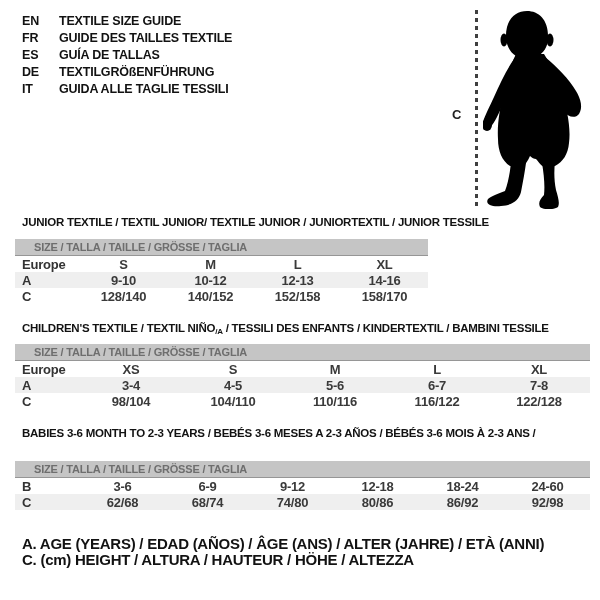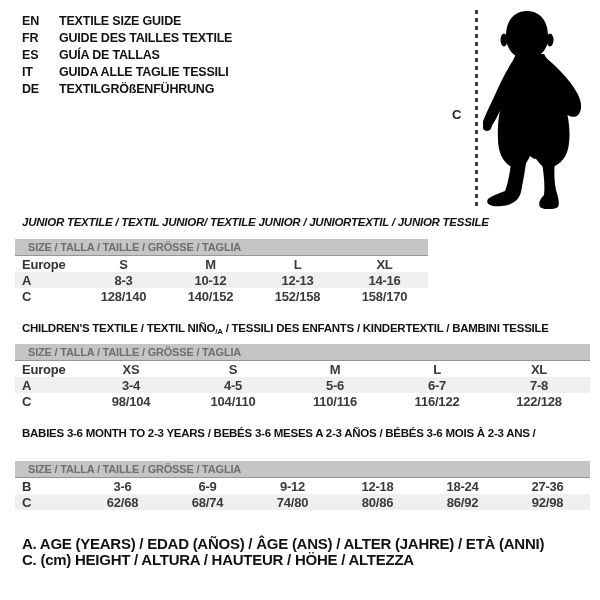--- a/index.html
+++ b/index.html
@@ -17,21 +17,21 @@
     background:repeating-linear-gradient(to bottom,#3f3f3f 0 4px,transparent 4px 8px);}
   .height-label{position:absolute;left:452px;top:107px;font-size:13px;font-weight:700;color:#222;}
   .baby-svg{position:absolute;left:483px;top:9px;}
   
   .tbl-title{position:absolute;left:22px;font-size:11.5px;font-weight:700;
              letter-spacing:-0.25px;color:#121212;white-space:nowrap;}
   .tbl-title .subA{font-size:8px;vertical-align:-2px;}
   .tbl-title2{line-height:17px;white-space:normal;width:545px;}
   .size-bar{position:absolute;left:15px;height:17px;line-height:17px;background:#c5c5c5;
             color:#6e6e6e;font-size:11px;font-weight:700;letter-spacing:-0.2px;
-            padding-left:13px;box-sizing:border-box;border-bottom:1px solid #969696;}
+            padding-left:19px;box-sizing:border-box;border-bottom:1px solid #969696;}
   .size-table{position:absolute;left:15px;border-collapse:collapse;table-layout:fixed;
               font-size:13px;font-weight:700;letter-spacing:-0.2px;color:#3a3a3a;}
   .size-table td{height:16px;padding:0;text-align:center;vertical-align:middle;}
   .size-table td.label-cell{width:58px;text-align:left;padding-left:7px;color:#333;}
   .size-table tr:nth-child(even){background:#efefef;}
   
   .footnotes{position:absolute;top:536px;left:22px;font-size:15px;font-weight:700;
              line-height:16.2px;letter-spacing:-0.25px;color:#121212;}
 </style>
 </head>
@@ -46,26 +46,26 @@
     </div>
     <div class="lang-row">
       <span class="lang-code">FR</span>
       <span>GUIDE DES TAILLES TEXTILE</span>
     </div>
     <div class="lang-row">
       <span class="lang-code">ES</span>
       <span>GUÍA DE TALLAS</span>
     </div>
     <div class="lang-row">
+      <span class="lang-code">DE</span>
+      <span>TEXTILGRÖßENFÜHRUNG</span>
+    </div>
+    <div class="lang-row">
       <span class="lang-code">IT</span>
       <span>GUIDA ALLE TAGLIE TESSILI</span>
-    </div>
-    <div class="lang-row">
-      <span class="lang-code">DE</span>
-      <span>TEXTILGRÖßENFÜHRUNG</span>
     </div>
   </div>
 
   <div class="measure-line"></div>
   <div class="height-label">C</div>
   <svg class="baby-svg" width="102" height="200" viewBox="0 0 102 200">
     <g fill="#000000">
 
       <path d="M23,30 C22,11 32,2 44,2 C56,2 66,11 65,30 C65,38 60,44 55,47 L33,47 C28,44 24,38 23,30 Z"></path>
       <ellipse cx="21" cy="31" rx="3.5" ry="6.5"></ellipse>
@@ -77,34 +77,34 @@
       <ellipse cx="4" cy="116" rx="5" ry="6"></ellipse>
 
       <path d="M62,48 C74,58 86,70 93,82 C98,90 100,99 96,105 C92,110 85,108 80,102 C74,95 70,85 64,72 Z"></path>
 
       <path d="M28,153 C27,164 25,174 22,182 C15,185 8,187 5,190 C2,195 8,198 18,197 C30,196 36,191 38,183 C40,172 42,162 43,154 Z"></path>
 
       <path d="M59,154 C61,166 62,177 61,186 C57,190 55,194 57,198 C61,201 70,201 75,198 C77,194 75,188 73,181 C71,171 71,162 72,153 Z"></path>
     </g>
   </svg>
 
-  <div class="tbl-title" style="top:216px;font-style:italic;">JUNIOR TEXTILE / TEXTIL JUNIOR/ TEXTILE JUNIOR / JUNIORTEXTIL / JUNIOR TESSILE</div>
+  <div class="tbl-title" style="top:216px;">JUNIOR TEXTILE / TEXTIL JUNIOR/ TEXTILE JUNIOR / JUNIORTEXTIL / JUNIOR TESSILE</div>
   <div class="size-bar" style="top:239px;width:413px;">SIZE / TALLA / TAILLE / GRÖSSE / TAGLIA</div>
   <table class="size-table" style="top:256px;width:413px;">
     <tbody>
         <tr>
           <td class="label-cell">Europe</td>
           <td class="">S</td>
           <td class="">M</td>
           <td class="">L</td>
           <td class="">XL</td>
         </tr>
         <tr>
           <td class="label-cell">A</td>
-          <td class="">8-3</td>
+          <td class="">9-10</td>
           <td class="">10-12</td>
           <td class="">12-13</td>
           <td class="">14-16</td>
         </tr>
         <tr>
           <td class="label-cell">C</td>
           <td class="">128/140</td>
           <td class="">140/152</td>
           <td class="">152/158</td>
           <td class="">158/170</td>
@@ -149,21 +149,21 @@
   <div class="size-bar" style="top:461px;width:575px;">SIZE / TALLA / TAILLE / GRÖSSE / TAGLIA</div>
   <table class="size-table" style="top:478px;width:575px;">
     <tbody>
         <tr>
           <td class="label-cell">B</td>
           <td class="">3-6</td>
           <td class="">6-9</td>
           <td class="">9-12</td>
           <td class="">12-18</td>
           <td class="">18-24</td>
-          <td class="">27-36</td>
+          <td class="">24-60</td>
         </tr>
         <tr>
           <td class="label-cell">C</td>
           <td class="">62/68</td>
           <td class="">68/74</td>
           <td class="">74/80</td>
           <td class="">80/86</td>
           <td class="">86/92</td>
           <td class="">92/98</td>
         </tr>

